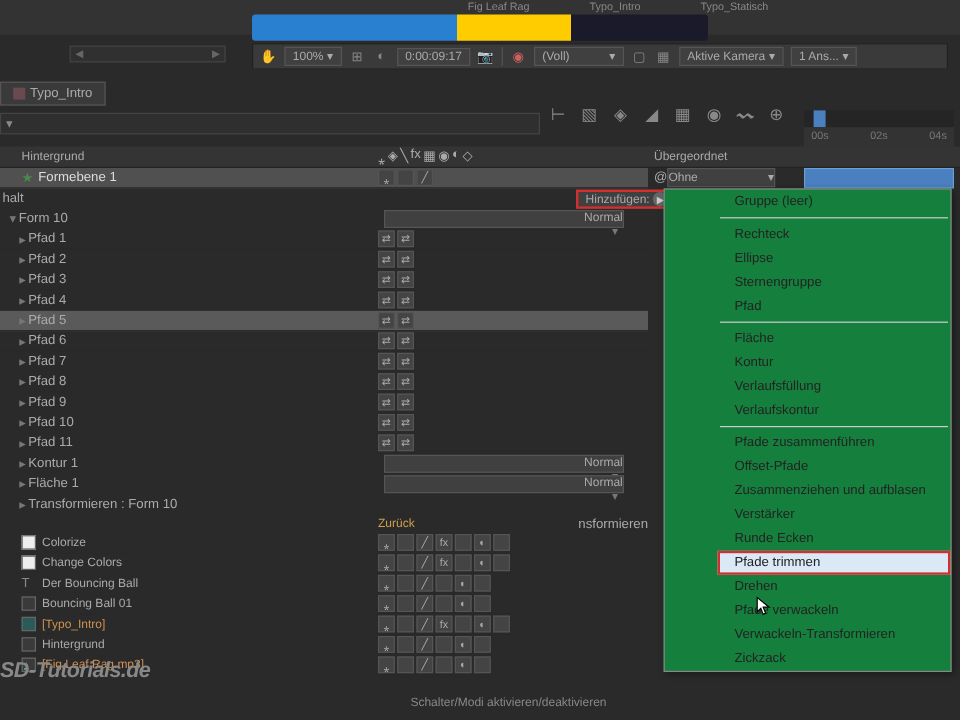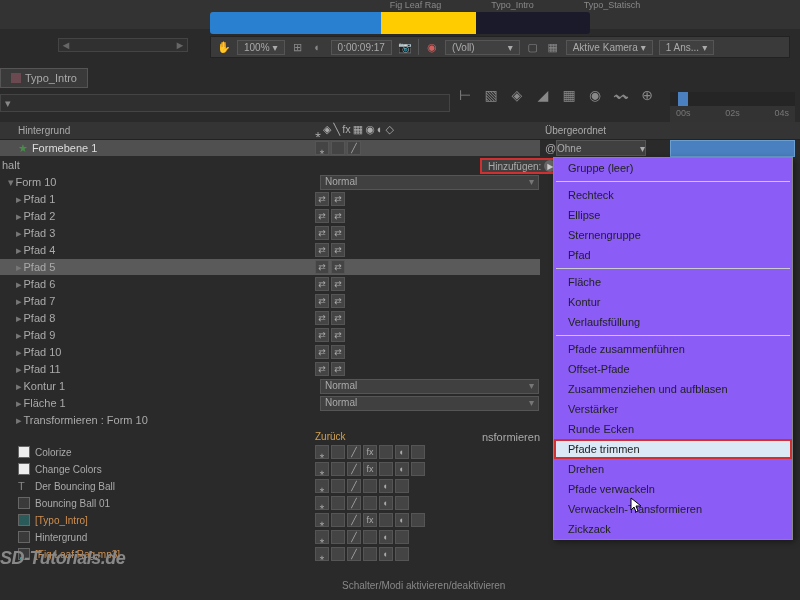--- a/index.html
+++ b/index.html
@@ -41,21 +41,21 @@
 .layer-row.shape { background: #505050; }
 .layer-row.shape .star { color: #4a8a4a; margin-left: 18px; }
 .layer-row.shape .nm { margin-left: 4px; color: #ddd; }
 .layer-row.group .tri { margin-left: 8px; color: #777; }
 .layer-row.group .nm { margin-left: 2px; }
 .layer-row.path .tri { margin-left: 16px; color: #777; }
 .layer-row.path .nm { margin-left: 2px; }
 .layer-row.path.sel { background: #5a5a5a; }
 .layer-row .switches { position: absolute; left: 315px; display: flex; gap: 2px; }
 .sw { width: 14px; height: 14px; background: #444; border: 1px solid #555; font-size: 9px; display:flex; align-items:center; justify-content:center; }
-.mode-dd { position: absolute; left: 320px; width: 219px; height: 15px; background: #404040; border: 1px solid #555; padding-left: 4px; font-size: 10px; display: flex; align-items: flex-start; justify-content: space-between; }
+.mode-dd { position: absolute; left: 320px; width: 200px; height: 15px; background: #404040; border: 1px solid #555; padding-left: 4px; font-size: 10px; display: flex; align-items: flex-end; justify-content: space-between; flex-direction: column; }
 .mode-dd .arr { margin-right:4px; color:#777; }
 .parent-dd { position: absolute; top: 140px; left: 556px; width: 90px; height: 16px; background: #404040; border: 1px solid #555; display: flex; align-items: center; padding: 0 0; font-size: 10px; justify-content: space-between; }
 .pick { position: absolute; top: 142px; left: 545px; }
 
 .add-btn { position: absolute; top: 158px; left: 480px; height: 16px; padding: 0 6px; border: 2px solid #d03030; background: #404040; color: #aaa; display: flex; align-items: center; font-size: 10px; z-index: 5; }
 .add-btn .play { width: 12px; height: 12px; background: #666; border-radius: 50%; margin-left: 3px; display:flex; align-items:center; justify-content:center; color:#ccc; font-size:8px; }
 
 .tl-bar { position: absolute; top: 140px; left: 670px; right: 5px; height: 17px; background: #4a7fc0; border:1px solid #6a9fd0; }
 
 .effects-section { position: absolute; top: 429px; left: 0; width: 540px; }
@@ -68,21 +68,21 @@
 .eff-row .sq.dash { background:#3a3a3a; }
 .eff-row .sq.teal { background:#2a5a5a; }
 .eff-row .sq.audio { background:#3a3a3a; color:#5ac0c0; }
 .eff-row .nm { margin-left:5px; font-size:10px; }
 .eff-row .brack { color: #d09050; }
 .eff-sw { position:absolute; left:315px; display:flex; gap:2px; }
 
 .watermark { position:absolute; top: 548px; left: 0; font-size: 18px; font-weight: bold; color: #888; font-style: italic; letter-spacing: -0.5px; }
 .footer-txt { position:absolute; top: 580px; left: 342px; font-size: 10px; color: #888; }
 
-.context-menu { position: absolute; top: 157px; left: 553px; width: 240px; background: #8b5cf6; color: #222; border: 1px solid #888; box-shadow: 2px 2px 6px rgba(0,0,0,0.4); z-index: 100; }
+.context-menu { position: absolute; top: 157px; left: 553px; width: 240px; background: #15803d; color: #222; border: 1px solid #888; box-shadow: 2px 2px 6px rgba(0,0,0,0.4); z-index: 100; padding-left: 44px; }
 .cm-item { padding: 4px 14px; font-size: 11px; cursor: pointer; }
 .cm-item.highlighted { background: #dbe8f5; border: 2px solid #d03030; padding: 2px 12px; }
 .cm-sep { height: 1px; background: #ccc; margin: 3px 2px; }
 
 .cursor { position: absolute; top: 497px; left: 630px; width: 14px; height: 18px; z-index: 200; pointer-events:none; }
 </style>
 </head>
 <body>
 
 <div class="top-tabs">
@@ -414,20 +414,21 @@
     <div class="cm-item">Gruppe (leer)</div>
     <div class="cm-sep"></div>
     <div class="cm-item">Rechteck</div>
     <div class="cm-item">Ellipse</div>
     <div class="cm-item">Sternengruppe</div>
     <div class="cm-item">Pfad</div>
     <div class="cm-sep"></div>
     <div class="cm-item">Fläche</div>
     <div class="cm-item">Kontur</div>
     <div class="cm-item">Verlaufsfüllung</div>
+    <div class="cm-item">Verlaufskontur</div>
     <div class="cm-sep"></div>
     <div class="cm-item">Pfade zusammenführen</div>
     <div class="cm-item">Offset-Pfade</div>
     <div class="cm-item">Zusammenziehen und aufblasen</div>
     <div class="cm-item">Verstärker</div>
     <div class="cm-item">Runde Ecken</div>
     <div class="cm-item highlighted">Pfade trimmen</div>
     <div class="cm-item">Drehen</div>
     <div class="cm-item">Pfade verwackeln</div>
     <div class="cm-item">Verwackeln-Transformieren</div>

